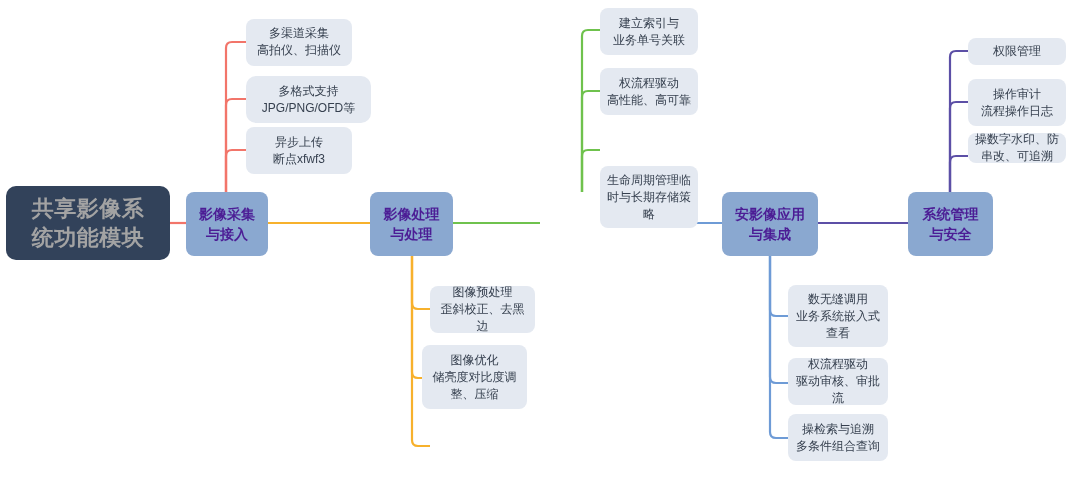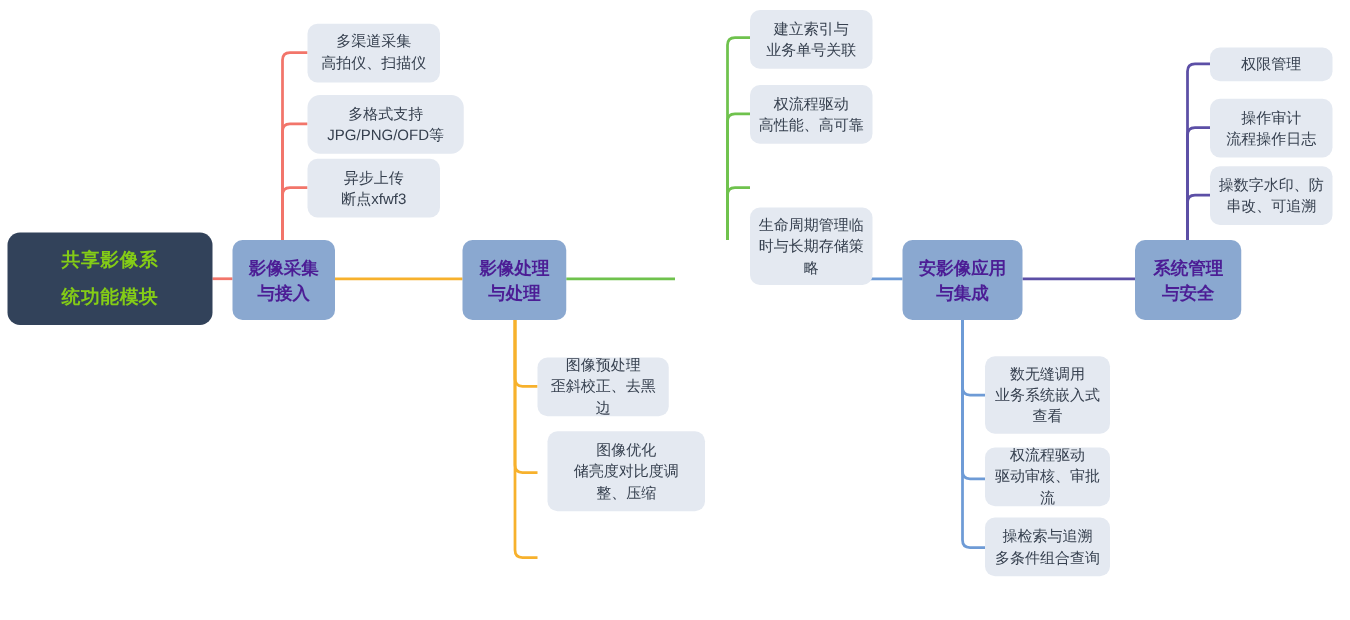--- a/index.html
+++ b/index.html
@@ -35,22 +35,22 @@
     height: 74px;
     background: #32425a;
     border-radius: 10px;
     display: flex;
     align-items: center;
     justify-content: center;
     box-sizing: border-box;
     padding: 4px 6px;
   }
   .root-node .root-text {
-    color: #84cc16;
-    font-size: 15px;
+    color: #a3a3a3;
+    font-size: 22px;
     line-height: 29px;
     font-weight: 700;
     text-align: center;
     letter-spacing: 0.5px;
     white-space: pre-line;
   }
 
   
   .branch-node {
     position: absolute;
@@ -164,21 +164,21 @@
   </div>
   <div class="leaf-node" style="left:246px; top:127px; width:106px; height:47px;">
     <div class="leaf-text">异步上传
 断点xfwf3</div>
   </div>
 
   <div class="leaf-node" style="left:430px; top:286px; width:105px; height:47px;">
     <div class="leaf-text">图像预处理
 歪斜校正、去黑边</div>
   </div>
-  <div class="leaf-node" style="left:438px; top:345px; width:126px; height:64px;">
+  <div class="leaf-node" style="left:422px; top:345px; width:105px; height:64px;">
     <div class="leaf-text">图像优化
 储亮度对比度调
 整、压缩</div>
   </div>
 
   <div class="leaf-node" style="left:600px; top:8px; width:98px; height:47px;">
     <div class="leaf-text">建立索引与
 业务单号关联</div>
   </div>
   <div class="leaf-node" style="left:600px; top:68px; width:98px; height:47px;">
@@ -205,18 +205,18 @@
 多条件组合查询</div>
   </div>
 
   <div class="leaf-node" style="left:968px; top:38px; width:98px; height:27px;">
     <div class="leaf-text">权限管理</div>
   </div>
   <div class="leaf-node" style="left:968px; top:79px; width:98px; height:47px;">
     <div class="leaf-text">操作审计
 流程操作日志</div>
   </div>
-  <div class="leaf-node" style="left:968px; top:133px; width:98px; height:47px;">
+  <div class="leaf-node" style="left:968px; top:133px; width:98px; height:30px;">
     <div class="leaf-text">操数字水印、防
 串改、可追溯</div>
   </div>
 
 </div>
 
 </body></html>

